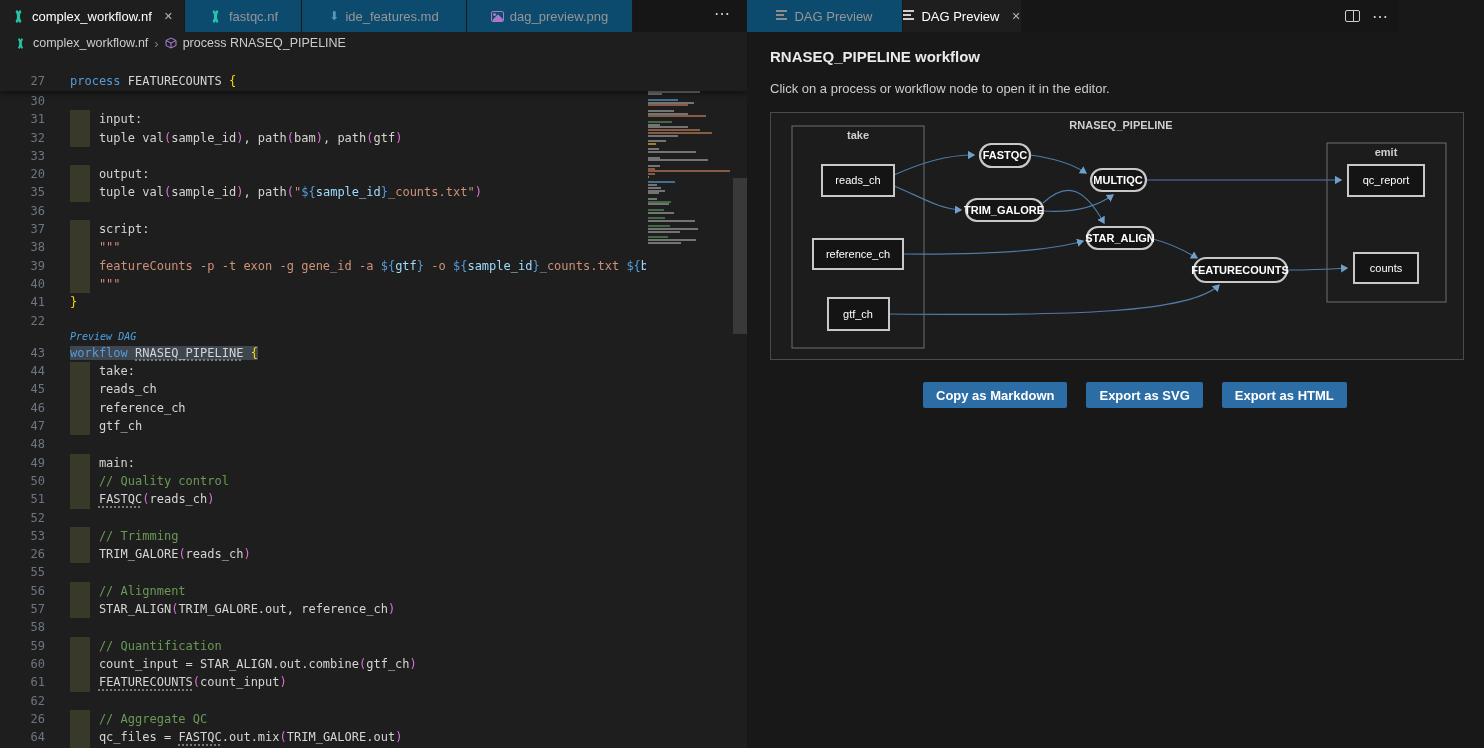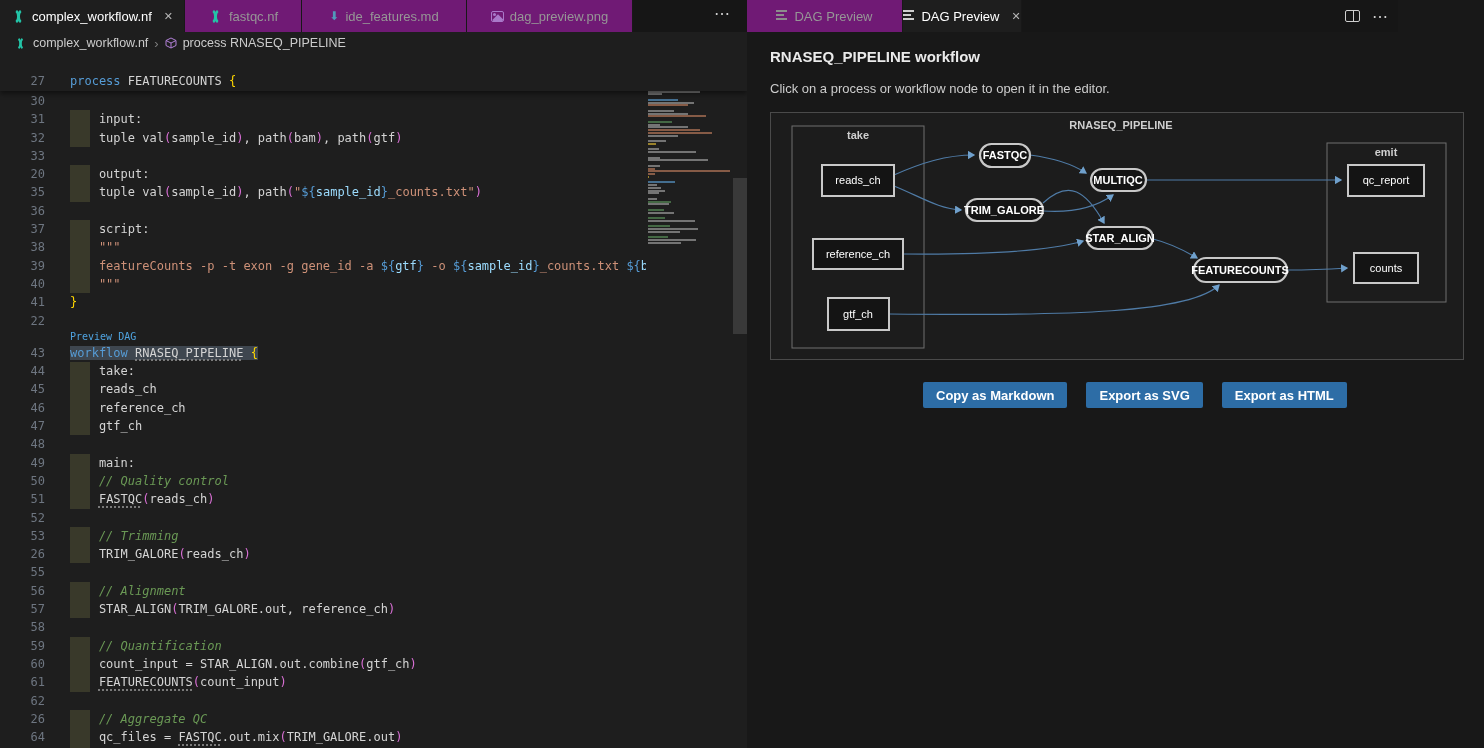--- a/index.html
+++ b/index.html
@@ -3,21 +3,21 @@
 <meta charset="utf-8">
 <style>
   * { margin:0; padding:0; box-sizing:border-box; }
   html,body { background:#0f0f0f; }
   .app { position:relative; width:1484px; height:748px; background:#181818; overflow:hidden;
          font-family:"Liberation Sans", sans-serif; color:#cccccc; }
 
   
   .tabbar { position:absolute; top:0; height:32px; background:#161616; display:flex; align-items:stretch; }
   .tab { display:flex; align-items:center; justify-content:center; gap:6px; height:32px;
-         background:#701a75; color:#969696; font-size:13px; border-right:1px solid #181818; cursor:pointer; }
+         background:#0c4a6e; color:#969696; font-size:13px; border-right:1px solid #181818; cursor:pointer; }
   .tab.active { background:#1e1e1e; color:#ffffff; }
   .tab .close { font-size:11px; color:#b6b6b6; margin-left:6px; }
   .overflow-dots { position:absolute; top:4px; font-size:16px; color:#cfcfcf; letter-spacing:1px; }
 
   .nf-icon { width:15px; height:13px; flex:0 0 auto; }
   .md-icon { color:#519aba; font-size:12px; line-height:1; }
   .img-icon { width:13px; height:11px; border:1.5px solid #a979c9; border-radius:2px; position:relative; overflow:hidden; }
   .img-icon::before { content:''; position:absolute; left:1px; top:1px; width:3px; height:3px; border-radius:50%; background:#a979c9; }
   .img-icon::after { content:''; position:absolute; left:2px; top:4px; width:8px; height:8px; background:#a979c9; transform:rotate(45deg); }
   .prev-icon { width:12px; height:12px; }
@@ -34,26 +34,26 @@
 
   
   .editor { position:absolute; left:0; top:72px; width:747px; height:694px; background:#1e1e1e; overflow:hidden;
             font-family:"DejaVu Sans Mono","Liberation Mono",monospace; font-size:12px; }
   .sticky { position:relative; height:19px; background:#1e1e1e; box-shadow:0 3px 5px rgba(0,0,0,.45); z-index:5; }
   .lines { position:absolute; left:0; top:20px; width:646px; overflow:hidden; }
   .line { position:relative; height:18.3px; line-height:18.3px; white-space:pre; display:flex; }
   .line .ln { width:45px; flex:0 0 45px; text-align:right; color:#6e7681; }
   .line .code { padding-left:25px; white-space:pre; }
   .line.ind::before { content:''; position:absolute; left:70px; top:0; bottom:0; width:20px; background:#39392a; }
-  .lensline { height:14px; line-height:14px; padding-left:70px; font-size:10px; color:#4fa3e0; cursor:pointer; }
+  .lensline { height:14px; line-height:14px; padding-left:70px; font-size:10px; color:#4fa3e0; cursor:pointer;font-style:italic; }
   .sticky .line { height:19px; line-height:19px; }
 
   .pl  { color:#d4d4d4; }
   .kw  { color:#569cd6; }
-  .cmt { color:#6a9955;font-style:italic; }
+  .cmt { color:#6a9955; }
   .str { color:#ce9178; }
   .b1  { color:#ffd700; }
   .b2  { color:#da70d6; }
   .b3  { color:#179fff; }
   .iv  { color:#569cd6; }
   .vn  { color:#9cdcfe; }
   .fnu { color:#d4d4d4; text-decoration:underline dotted #7a7a7a 1.5px; text-underline-offset:3px; }
   .sel { background:#3e464f; }
 
   .minimap { position:absolute; right:15px; top:2px; width:84px; height:690px; background:#1e1e1e; }

